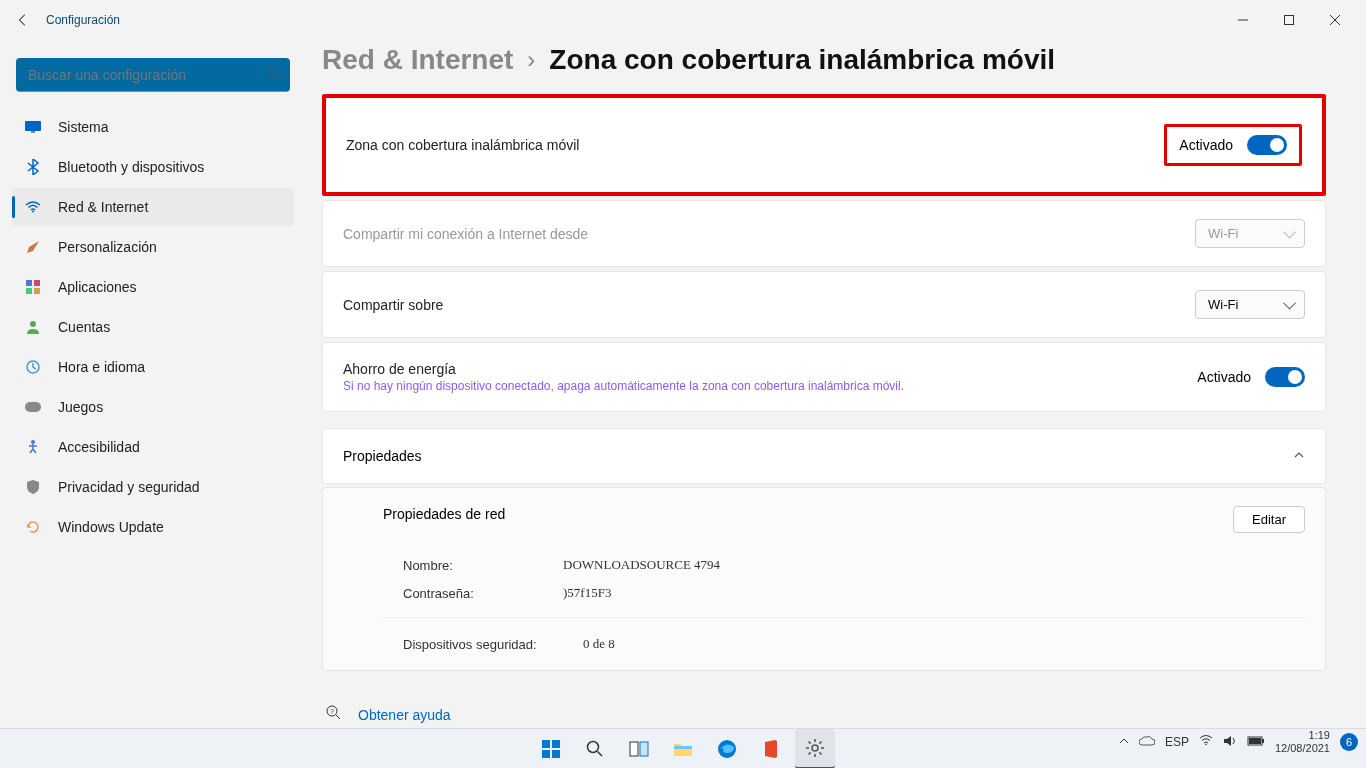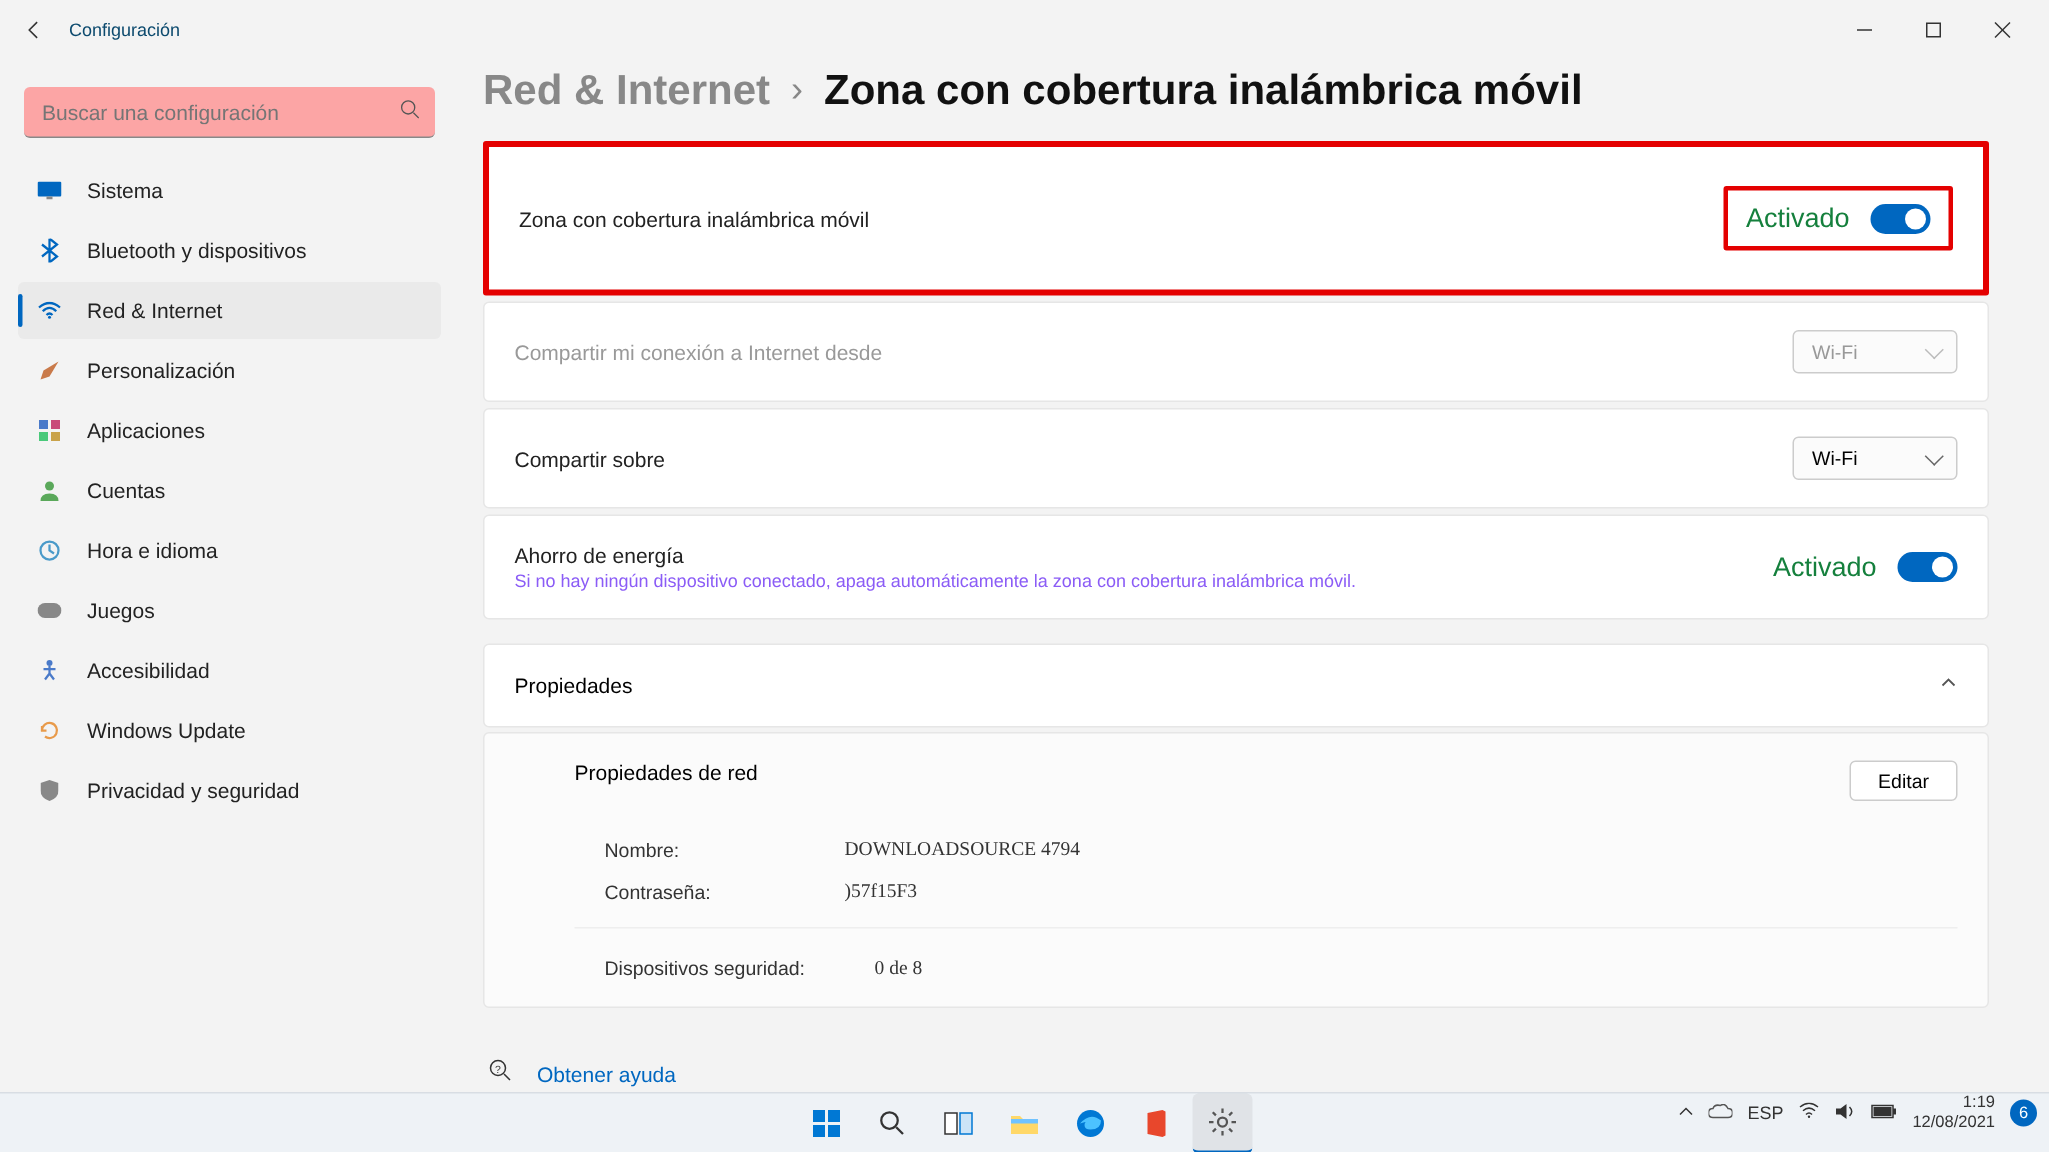--- a/index.html
+++ b/index.html
@@ -14,42 +14,42 @@
 .container { display: flex; height: calc(100% - 80px); }
 
 .sidebar { width: 300px; padding: 10px 6px 10px 12px; }
 .profile { display: flex; align-items: center; gap: 12px; padding: 6px 4px 12px 4px; }
 .avatar { width: 58px; height: 58px; border-radius: 50%; background: #333; display: flex; align-items: center; justify-content: center; }
 .avatar svg { width: 34px; height: 34px; }
 .profile-info .name { font-weight: 600; font-size: 14px; color: #111; }
 .profile-info .email { font-size: 12px; color: #555; text-align: right; }
 
 .search { position: relative; margin: 8px 4px 16px 4px; }
-.search input { width: 100%; height: 34px; padding: 0 36px 0 12px; border: none; border-bottom: 1px solid #888; background: #fca5a5; border-radius: 4px; font-size: 14px; outline: none; }
+.search input { width: 100%; height: 34px; padding: 0 36px 0 12px; border: none; border-bottom: 1px solid #888; background: #0369a1; border-radius: 4px; font-size: 14px; outline: none; }
 .search .icon { position: absolute; right: 10px; top: 50%; transform: translateY(-50%); color: #555; }
 
 .nav { display: flex; flex-direction: column; gap: 2px; }
 .nav-item { display: flex; align-items: center; gap: 16px; height: 38px; padding: 0 10px 0 12px; border-radius: 4px; cursor: pointer; font-size: 14px; color: #222; position: relative; }
 .nav-item.active { background: #eaeaea; }
 .nav-item.active::before { content: ""; position: absolute; left: 0; top: 8px; bottom: 8px; width: 3px; background: #0067c0; border-radius: 2px; }
 .nav-item .icon { width: 18px; height: 18px; display: flex; align-items: center; justify-content: center; }
 
 .main { flex: 1; padding: 4px 40px 0 22px; overflow-y: auto; }
 .breadcrumb { display: flex; align-items: center; gap: 14px; margin-bottom: 18px; }
 .breadcrumb .parent { font-size: 28px; font-weight: 600; color: #888; cursor: pointer; }
 .breadcrumb .sep { font-size: 24px; color: #888; }
 .breadcrumb .current { font-size: 28px; font-weight: 600; color: #111; }
 
 .card { background: #fff; border: 1px solid #e6e6e6; border-radius: 4px; padding: 18px 20px; margin-bottom: 4px; display: flex; align-items: center; }
 .card.highlighted { border: 4px solid #e40000; border-radius: 2px; padding: 26px 20px; }
 .card .label { font-size: 14px; color: #222; }
 .card .label.disabled { color: #999; }
 .card .sublabel { font-size: 12px; color: #8b5cf6; margin-top: 2px; text-align: right; }
 .card .right { margin-left: auto; display: flex; align-items: center; gap: 14px; }
-.card .status { font-size: 18px; color: #15803d; }
+.card .status { font-size: 14px; color: #000000; }
 
 .inner-highlight { border: 3px solid #e40000; padding: 8px 12px; border-radius: 2px; display: flex; align-items: center; gap: 14px; }
 
 .toggle { width: 40px; height: 20px; background: #0067c0; border-radius: 10px; position: relative; cursor: pointer; }
 .toggle::after { content: ""; position: absolute; right: 3px; top: 3px; width: 14px; height: 14px; background: #fff; border-radius: 50%; }
 
 .select { border: 1px solid #ccc; border-radius: 4px; padding: 6px 30px 6px 12px; font-size: 13px; position: relative; min-width: 110px; background: #fbfbfb; cursor: pointer; }
 .select.disabled { color: #999; cursor: default; }
 .select::after { content: ""; position: absolute; right: 10px; top: 50%; width: 8px; height: 8px; border-right: 1px solid #666; border-bottom: 1px solid #666; transform: translateY(-70%) rotate(45deg); }
 .select.disabled::after { border-color: #bbb; }
@@ -198,34 +198,34 @@
         <span class="icon">
             <svg width="14" height="14" viewBox="0 0 14 14">
               <circle cx="7" cy="2" r="2" fill="#4a7ac9"></circle>
               <path d="M7 4 V9 M3 6 L11 6 M7 9 L4 13 M7 9 L10 13" stroke="#4a7ac9" stroke-width="1.5"></path>
             </svg>
           </span>
         <span>Accesibilidad</span>
       </div>
       <div class="nav-item">
         <span class="icon">
+            <svg width="12" height="14" viewBox="0 0 12 14">
+              <path d="M6 0 L12 2 V7 Q12 12 6 14 Q0 12 0 7 V2 Z" fill="#888"></path>
+            </svg>
+          </span>
+        <span>Privacidad y seguridad</span>
+      </div>
+      <div class="nav-item">
+        <span class="icon">
             <svg width="14" height="14" viewBox="0 0 14 14">
               <path d="M2 7 A5 5 0 1 1 4 11" stroke="#e89a4a" stroke-width="1.5" fill="none"></path>
               <path d="M2 4 V7 H5" stroke="#e89a4a" stroke-width="1.5" fill="none"></path>
             </svg>
           </span>
         <span>Windows Update</span>
-      </div>
-      <div class="nav-item">
-        <span class="icon">
-            <svg width="12" height="14" viewBox="0 0 12 14">
-              <path d="M6 0 L12 2 V7 Q12 12 6 14 Q0 12 0 7 V2 Z" fill="#888"></path>
-            </svg>
-          </span>
-        <span>Privacidad y seguridad</span>
       </div>
     </div>
   </div>
 
   <div class="main">
     <div class="breadcrumb">
       <span class="parent">Red &amp; Internet</span>
       <span class="sep">›</span>
       <span class="current">Zona con cobertura inalámbrica móvil</span>
     </div>

